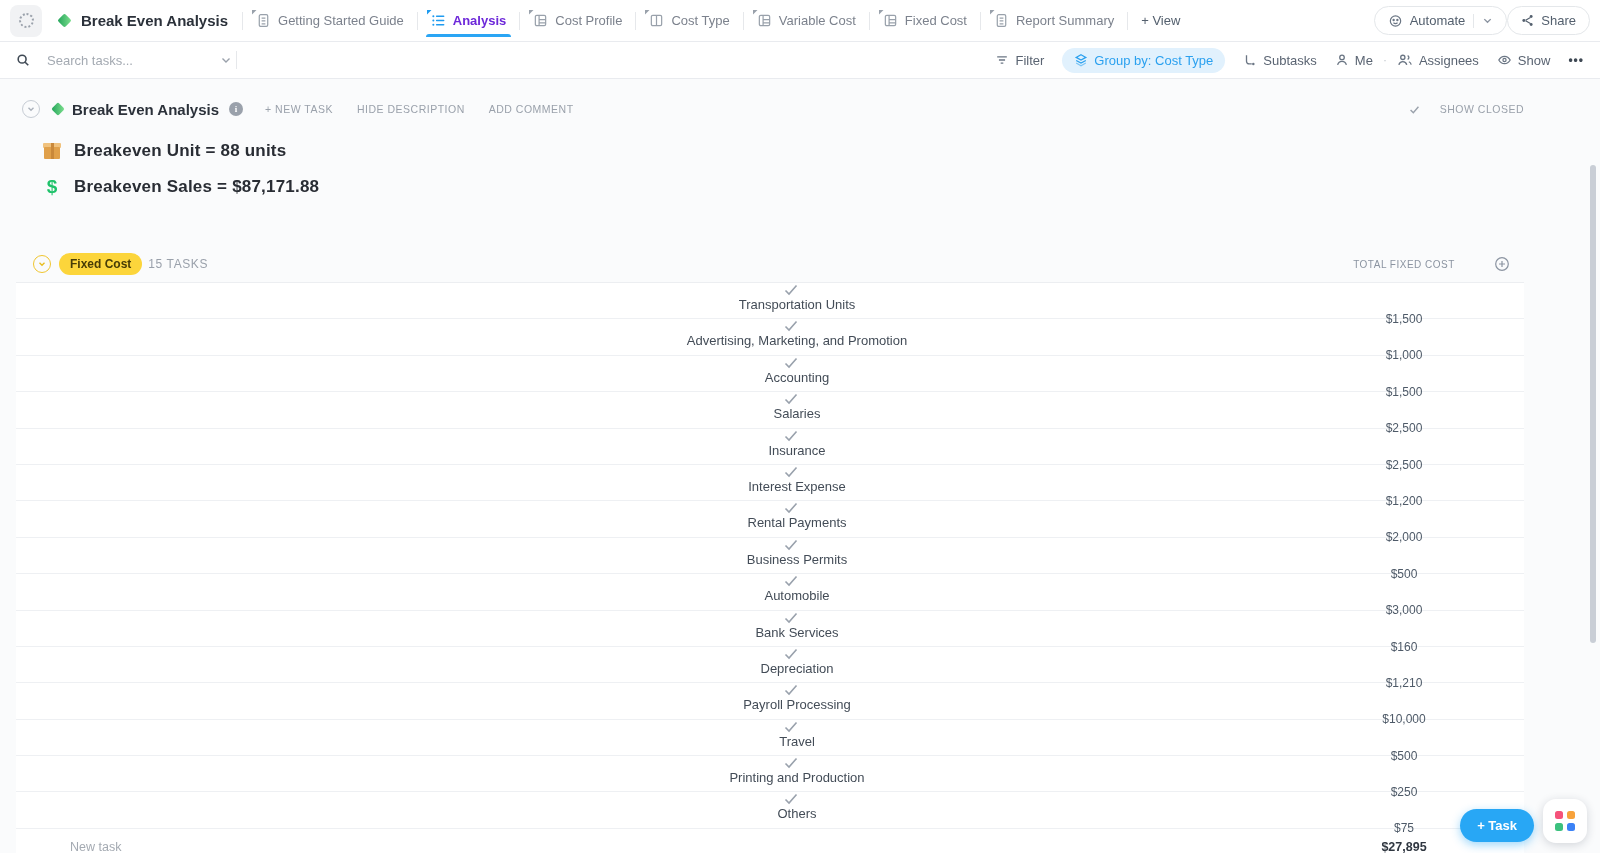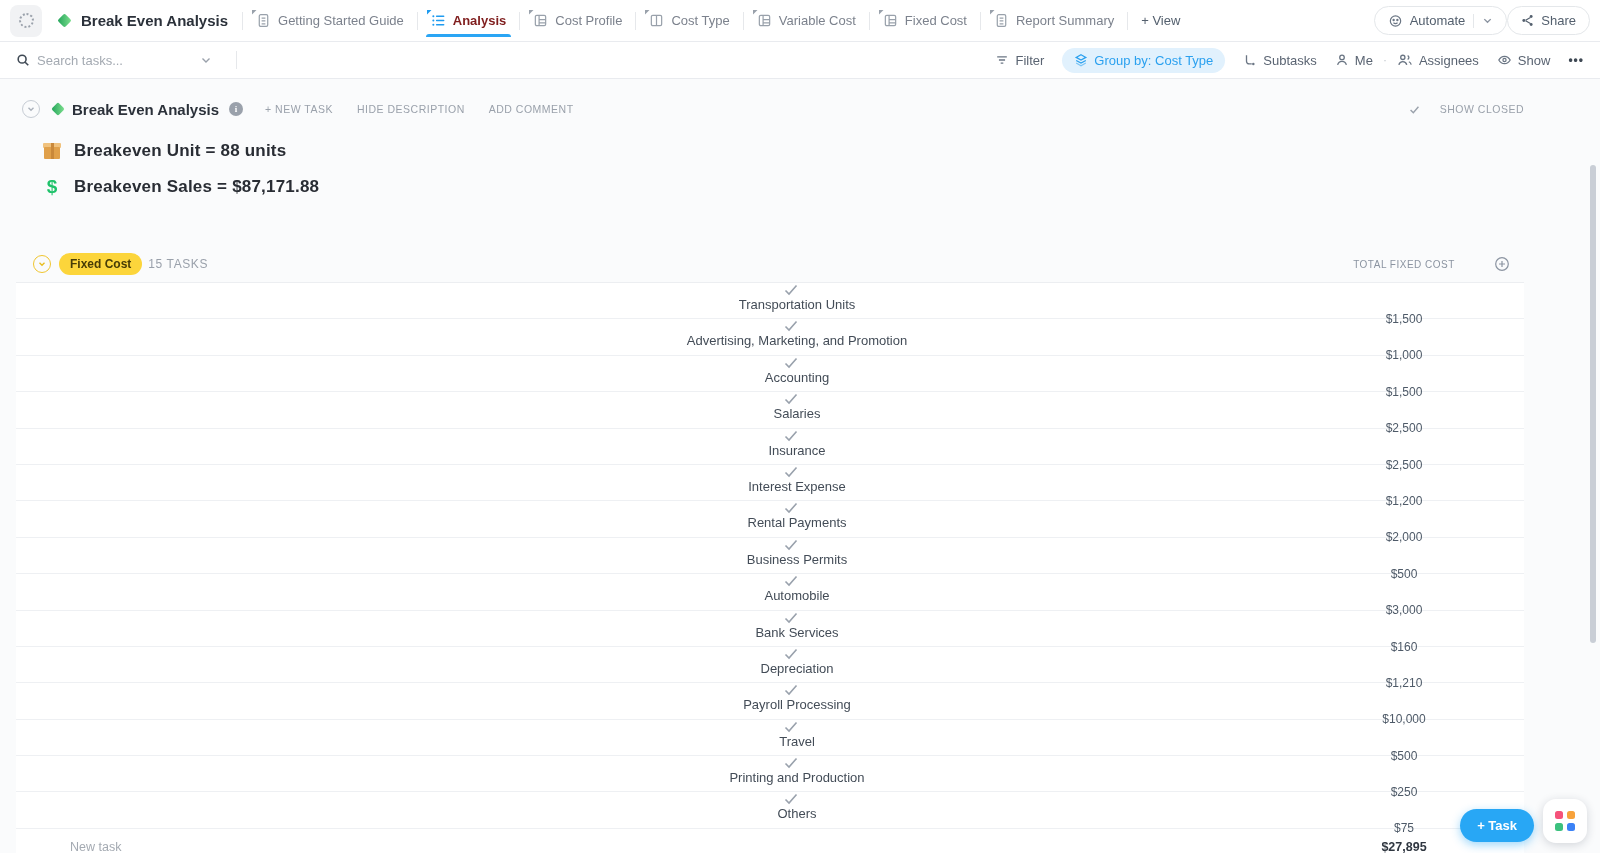--- a/index.html
+++ b/index.html
@@ -12,33 +12,33 @@
   .spinner-box { width:32px; height:32px; border-radius:8px; background:#f1f2f4;
     display:flex; align-items:center; justify-content:center; margin-right:14px; cursor:pointer; }
   .spinner { width:15px; height:15px; border:2px dotted #9aa1ab; border-radius:50%; }
   .topbar-title { font-size:15px; font-weight:700; color:#2b313a; margin:0 14px 0 8px; white-space:nowrap; }
   .tab-divider { width:1px; height:18px; background:#e6e8eb; }
   .tab { display:flex; align-items:center; gap:7px; padding:0 13px; height:32px;
     color:#7c828d; font-size:13px; position:relative; cursor:pointer; white-space:nowrap; }
   .tab .ticon { position:relative; width:15px; height:15px; color:#99a1ab; }
   .tab .ticon svg { display:block; }
   .tab .pin { position:absolute; top:-4px; left:-5px; }
-  .tab.active { color:#7f1d1d; font-weight:600; }
+  .tab.active { color:#6d28d9; font-weight:600; }
   .tab.active .ticon { color:#1e9bf0; }
   .tab.active::after { content:""; position:absolute; left:8px; right:8px; bottom:0;
     height:3px; background:#2aa5f4; border-radius:3px 3px 0 0; }
   .topbar-right { margin-left:auto; display:flex; align-items:center; }
   .pill-btn { display:flex; align-items:center; gap:7px; border:1px solid #e4e7ea;
     border-radius:17px; padding:6px 13px; color:#54606e; font-size:13px; background:#fff; cursor:pointer; }
   .pill-btn .inner-div { width:1px; height:14px; background:#e4e7ea; margin:0 1px; }
 
   
   .toolbar { height:37px; background:#ffffff; border-bottom:1px solid #e9ebef;
     display:flex; align-items:center; padding:0 16px; position:relative; z-index:4; }
-  .search-wrap { display:flex; align-items:center; gap:7px; width:212px; }
+  .search-wrap { display:flex; align-items:center; gap:17px; width:212px; }
   .search-input { border:none; outline:none; font-size:13px; color:#3f4954; width:128px;
     font-family:"Liberation Sans", sans-serif; background:transparent; }
   .search-input::placeholder { color:#a4aab2; }
   .toolbar-div { width:1px; height:18px; background:#e6e8eb; margin:0 8px; }
   .toolbar-right { margin-left:auto; display:flex; align-items:center; gap:18px; }
   .tool-item { display:flex; align-items:center; gap:6px; color:#5a6472; font-size:13px; cursor:pointer; }
   .tool-item .i { color:#6b7684; display:flex; }
   .groupby-pill { display:flex; align-items:center; gap:6px; background:#e1f1fd; color:#2aa0ef;
     font-size:13px; border-radius:15px; padding:5px 12px; cursor:pointer; }
   .dot-sep { color:#c4c9cf; font-size:12px; margin:0 -8px; }

